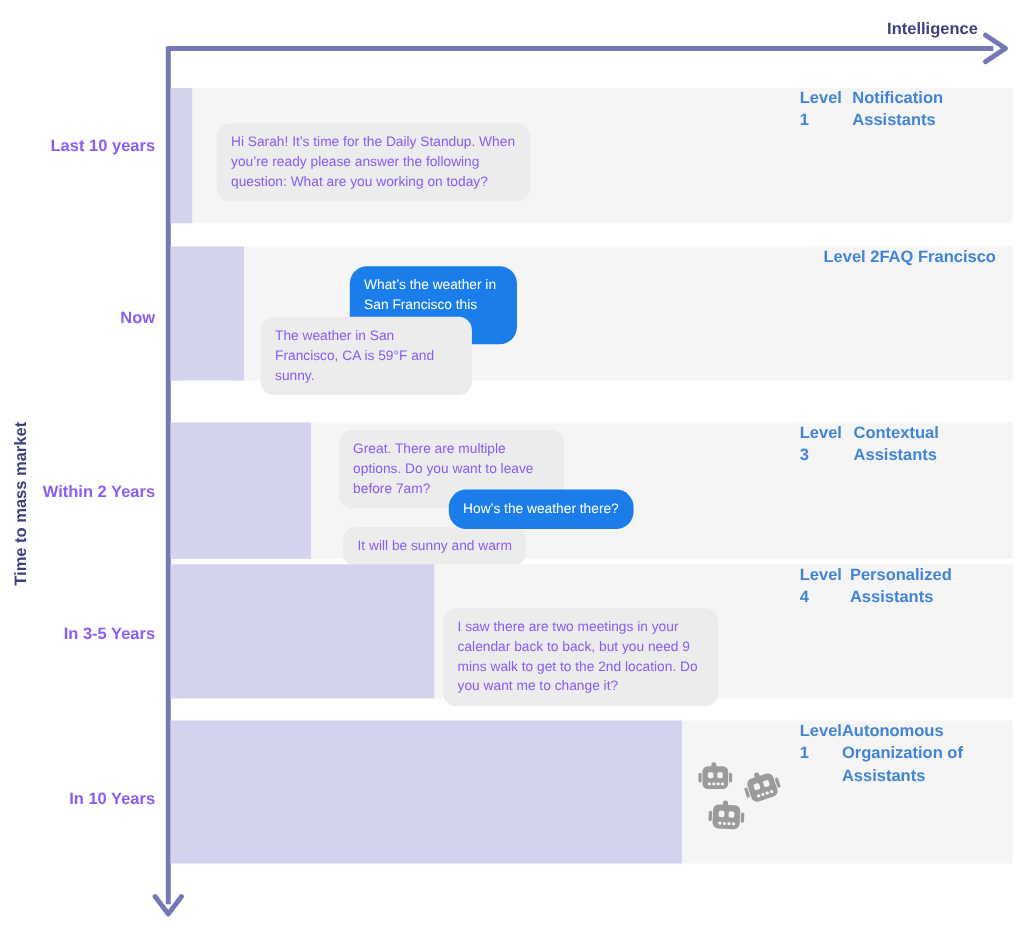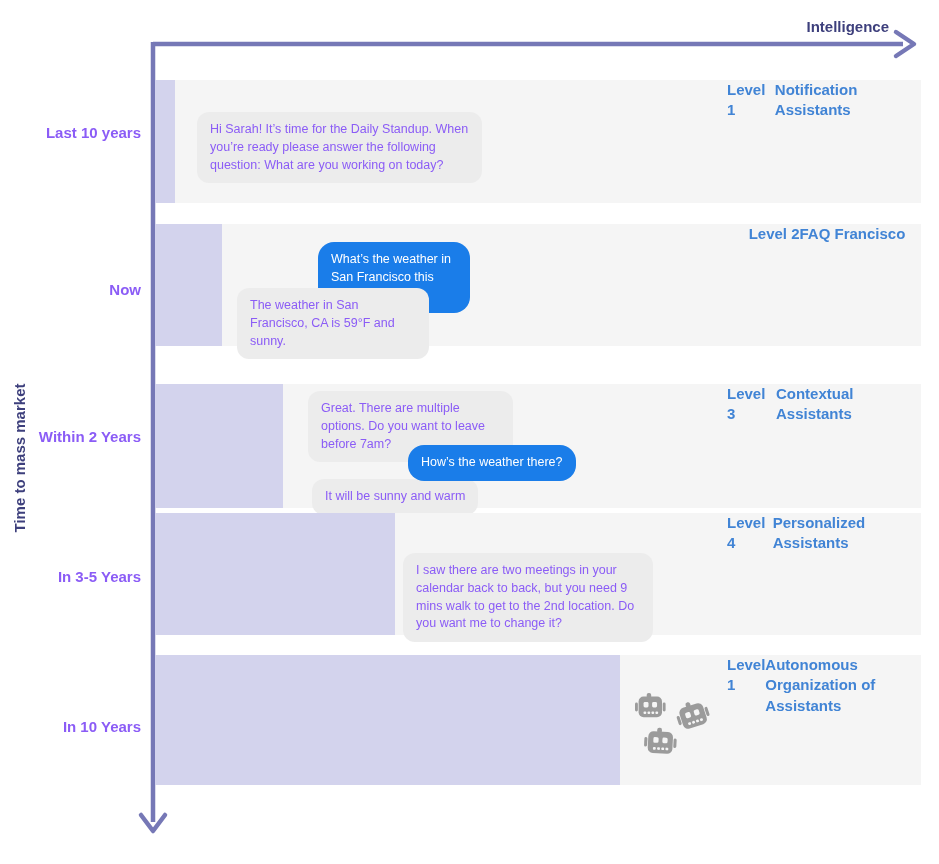--- a/index.html
+++ b/index.html
@@ -54,21 +54,21 @@
     <g>
       <path d="M141,815 L153,831 L165,815" fill="none" stroke="#7678b6" stroke-width="4.5" stroke-linecap="round" stroke-linejoin="round"></path>
     </g>
   </svg>
 
   <div class="axis-label x-axis-label">Intelligence</div>
   <div class="axis-label y-axis-label">Time to mass market</div>
 
   <div class="time-label" style="top:124px">Last 10 years</div>
   <div class="time-label" style="top:281px">Now</div>
-  <div class="time-label" style="top:428px">Within 2 Years</div>
+  <div class="time-label" style="top:439px">Within 2 Years</div>
   <div class="time-label" style="top:568px">In 3-5 Years</div>
   <div class="time-label" style="top:718px">In 10 Years</div>
 
   <div class="row" style="top:80px;height:123px">
     <div class="bar" style="width:20px"></div>
     <div class="panel" style="left:20px"></div>
     <div class="bubble gray" style="left:42px;top:32px;width:285px">Hi Sarah! It’s time for the Daily Standup. When you’re ready please answer the following question: What are you working on today?</div>
     <div class="level">
       <div>Level 1</div>
       <div>Notification Assistants</div>

